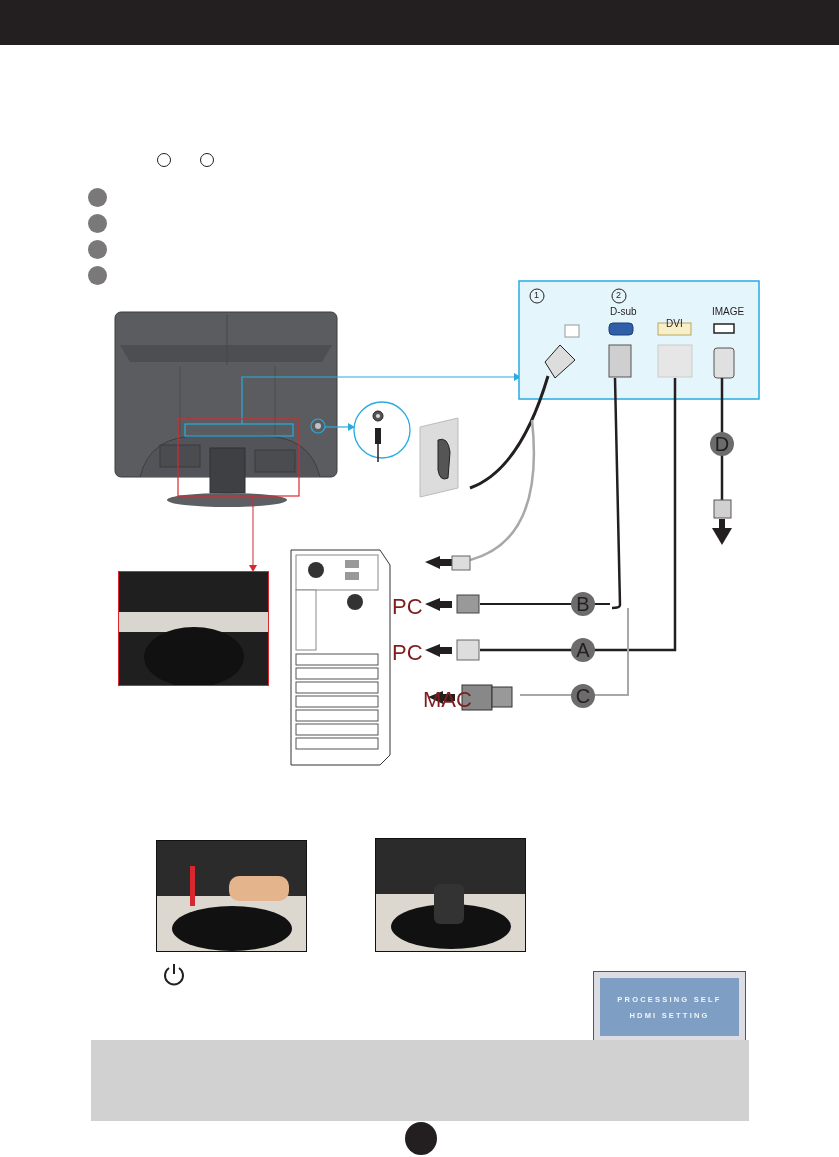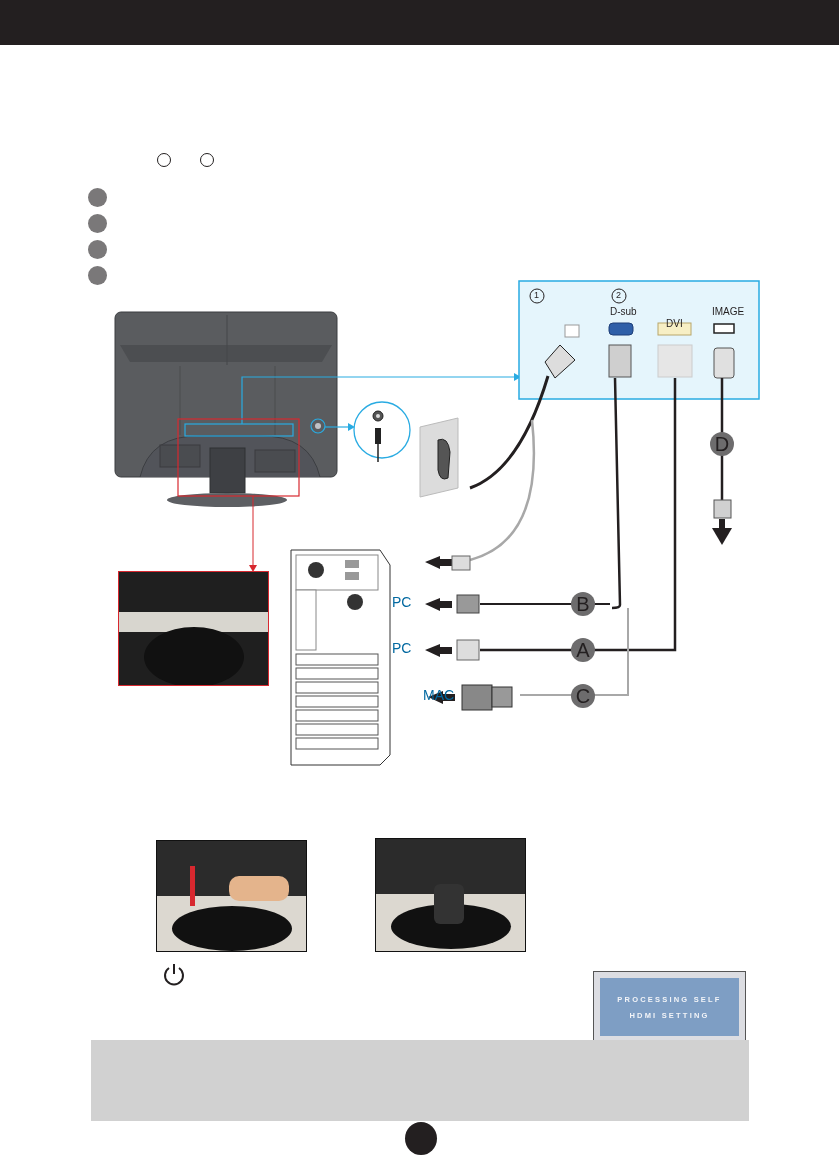--- a/index.html
+++ b/index.html
@@ -20,21 +20,21 @@
   .osd-outer {
     position: absolute; left: 593px; top: 971px; width: 153px; height: 72px; background: #dcdde2;
     border: 1px solid #555; box-sizing: border-box;
   }
   .osd-inner {
     position: absolute; left: 6px; top: 6px; right: 6px; bottom: 6px; background: #7e9ec4;
     display: flex; flex-direction: column; align-items: center; justify-content: center; gap: 7px;
   }
   .osd-line { color: #f2f4f8; font-size: 7.5px; font-weight: bold; letter-spacing: 2.2px; }
   .conn-label { position: absolute; font-size: 10px; color: #231f20; }
-  .pc-label { position: absolute; font-size: 14px; color: #0369a1; }
+  .pc-label { position: absolute; font-size: 22px; color: #7f1d1d; }
   .cable-badge {
     position: absolute; width: 24px; height: 24px; border-radius: 50%; background: #6d6c6d;
     color: #231f20; font-size: 20px; line-height: 24px; text-align: center;
   }
 </style>
 </head>
 <body>
 
 <div class="header-bar">
   <span></span>

